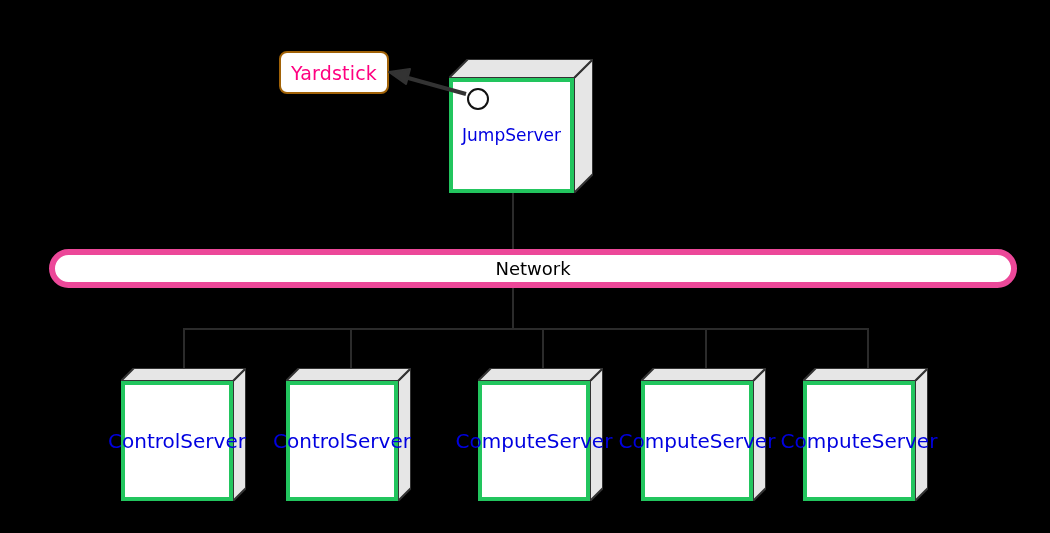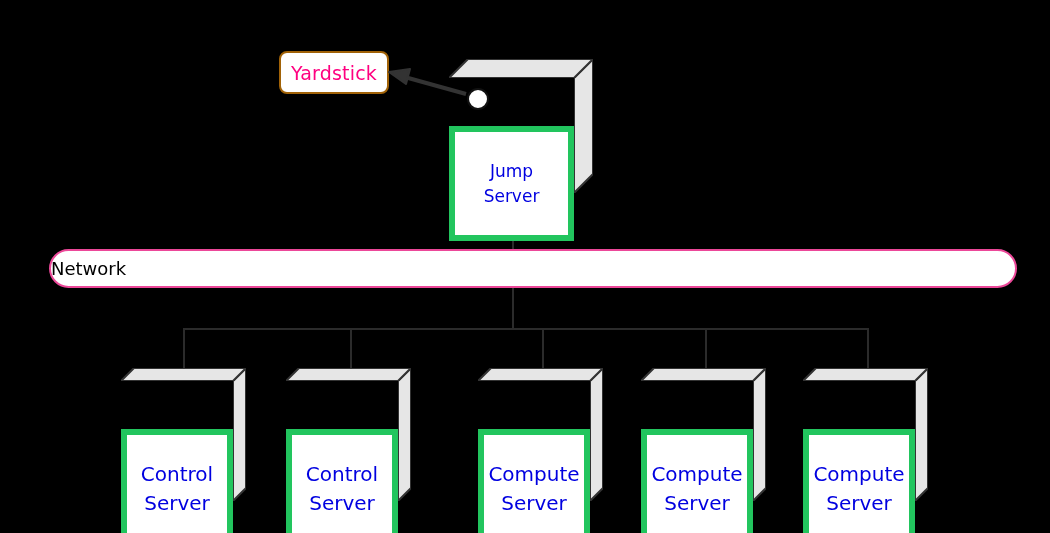--- a/index.html
+++ b/index.html
@@ -39,52 +39,51 @@
     font-size: 19px;
     color: #ff0080;
     letter-spacing: 0.2px;
     white-space: nowrap;
   }
 
   
   .network-bar {
     position: absolute;
     background: #ffffff;
-    border: 2px solid #ec4899;
+    border: 6px solid #ec4899;
     border-radius: 20px;
     display: flex;
     align-items: center;
-    justify-content: flex-start;
+    justify-content: center;
     box-sizing: border-box;
   }
   .network-bar .net-text {
     font-size: 18px;
     color: #000000;
     white-space: nowrap;
   }
 
   
   .server {
     position: absolute;
   }
   .server .face-front {
     position: absolute;
     left: 0;
     top: var(--depth);
     width: var(--fw);
     height: var(--fh);
     background: #ffffff;
-    border: 6px solid #22c55e;
+    border: 4px solid #22c55e;
     box-sizing: border-box;
     display: flex;
-    flex-direction: column;
+    flex-direction: row;
     align-items: center;
     justify-content: center;
     z-index: 3;
-    margin-top: 48px;
   }
   .server .face-top {
     position: absolute;
     left: 0;
     top: 0;
     width: calc(var(--fw) + var(--depth));
     height: var(--depth);
     z-index: 2;
   }
   .server .face-right {

